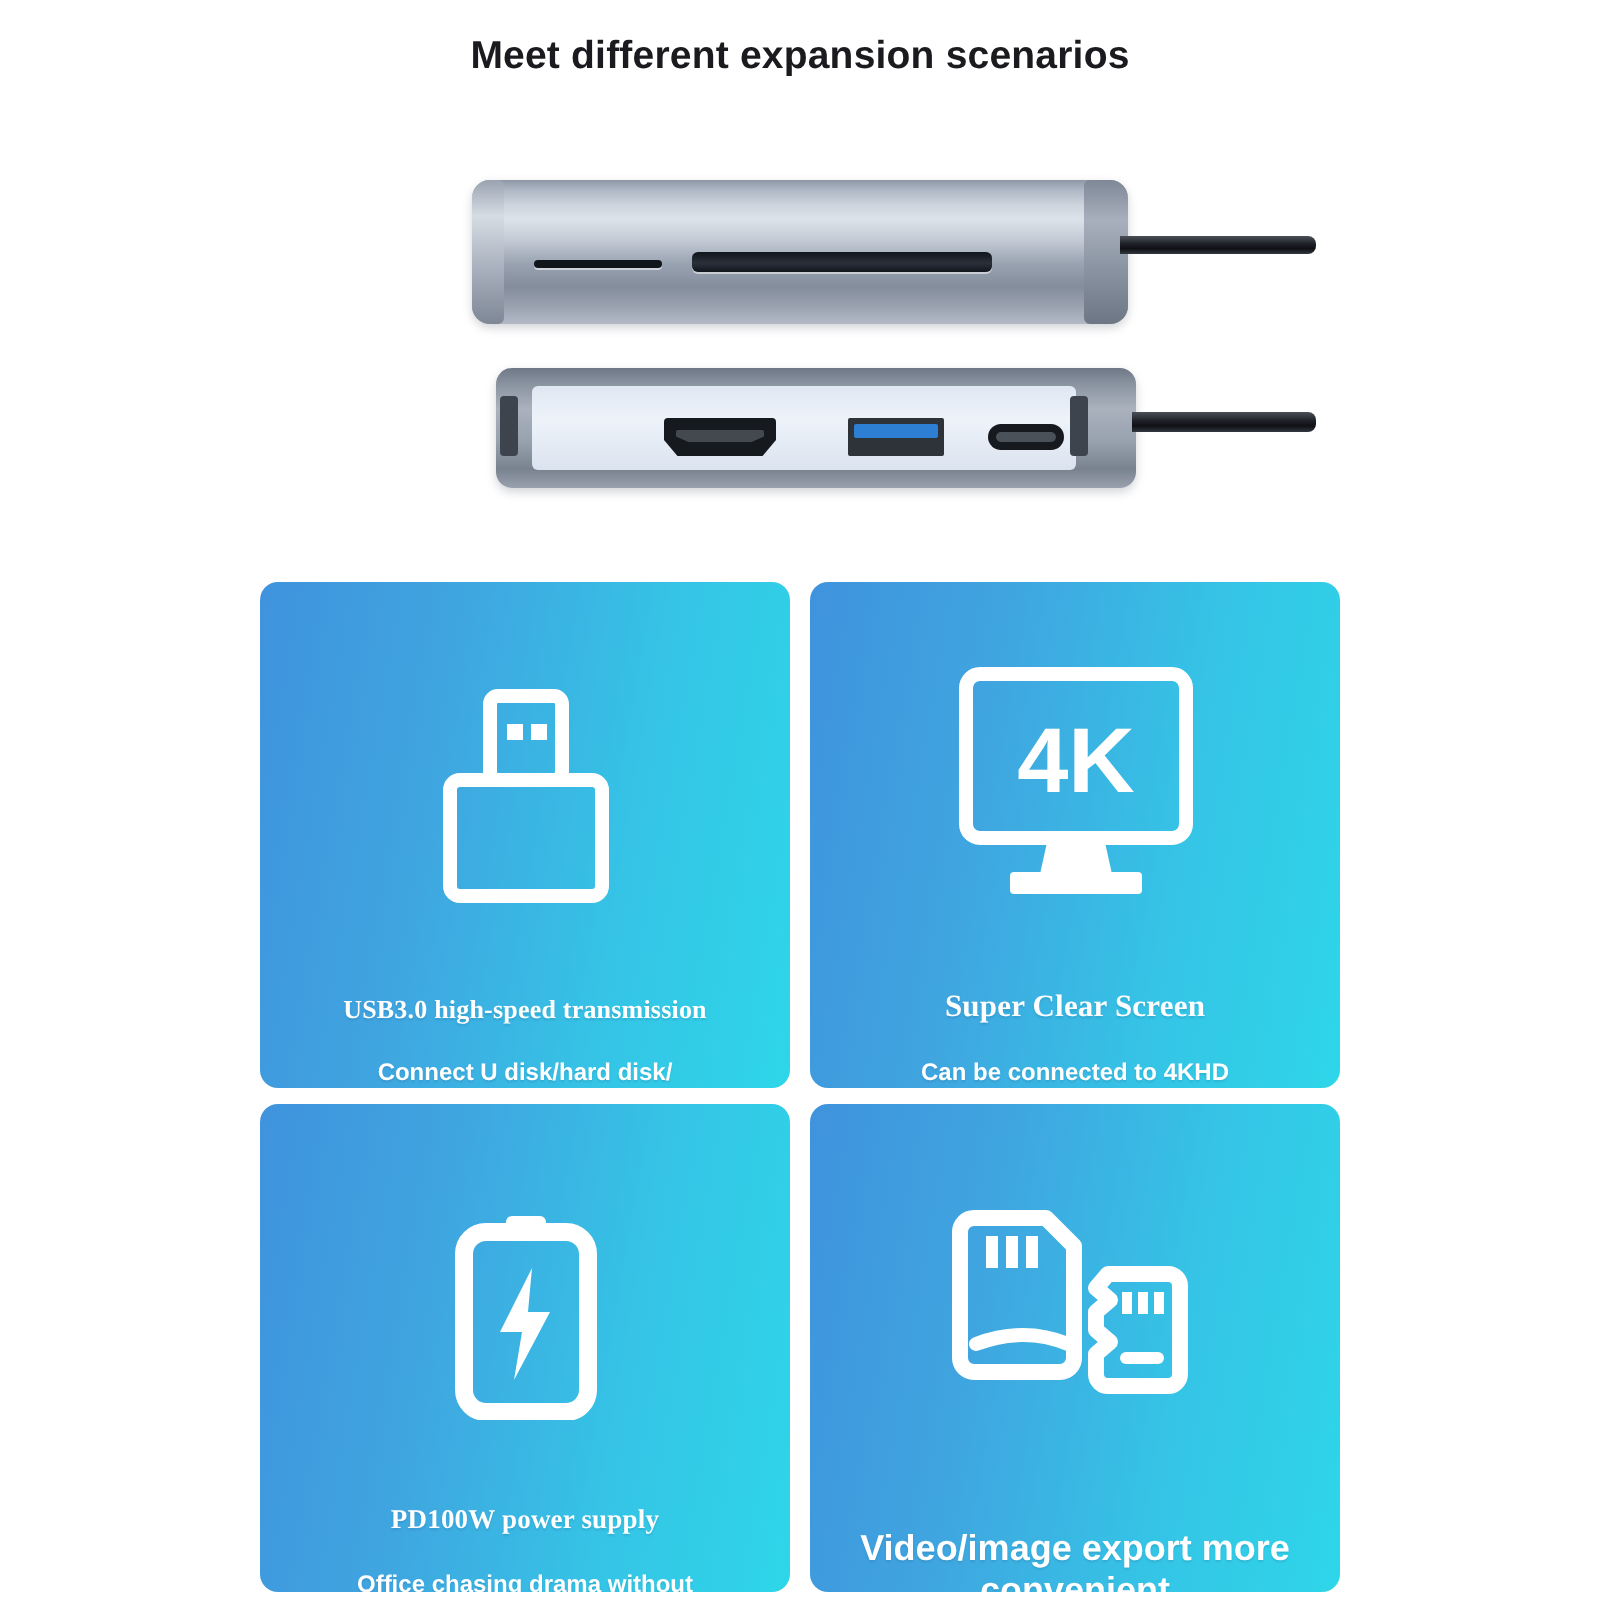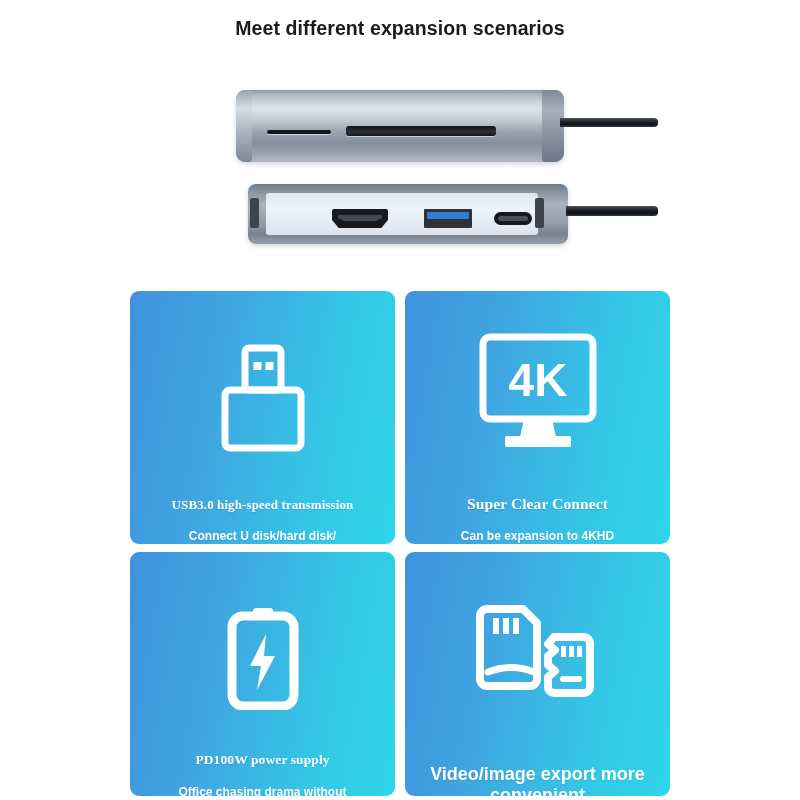--- a/index.html
+++ b/index.html
@@ -297,22 +297,22 @@
   <div class="card card-4k">
     <div class="card-icon">
       <svg width="120" height="118" viewBox="0 0 120 118" fill="none" aria-hidden="true">
         <rect x="5" y="4" width="110" height="82" rx="7" stroke="#ffffff" stroke-width="7"></rect>
         <polygon points="46,86 74,86 78,104 42,104" fill="#ffffff"></polygon>
         <rect x="27" y="103" width="66" height="11" rx="2" fill="#ffffff"></rect>
         <text x="60" y="63" text-anchor="middle" fill="#ffffff" font-family="Liberation Sans, sans-serif" font-size="46" font-weight="bold">4K</text>
       </svg>
     </div>
     <div class="card-texts">
-      <div class="card-line1">Super Clear Connect</div>
-      <div class="card-line2">Can be expansion to 4KHD</div>
+      <div class="card-line1">Super Clear Screen</div>
+      <div class="card-line2">Can be connected to 4KHD</div>
     </div>
   </div>
 
   <div class="card card-pd">
     <div class="card-icon">
       <svg width="74" height="104" viewBox="0 0 74 104" fill="none" aria-hidden="true">
         <rect x="27" y="2" width="20" height="9" rx="3" fill="#ffffff"></rect>
         <rect x="6" y="10" width="62" height="90" rx="11" stroke="#ffffff" stroke-width="9"></rect>
         <polygon points="40,28 24,60 35,60 31,84 49,50 38,50" fill="#ffffff"></polygon>
       </svg>

